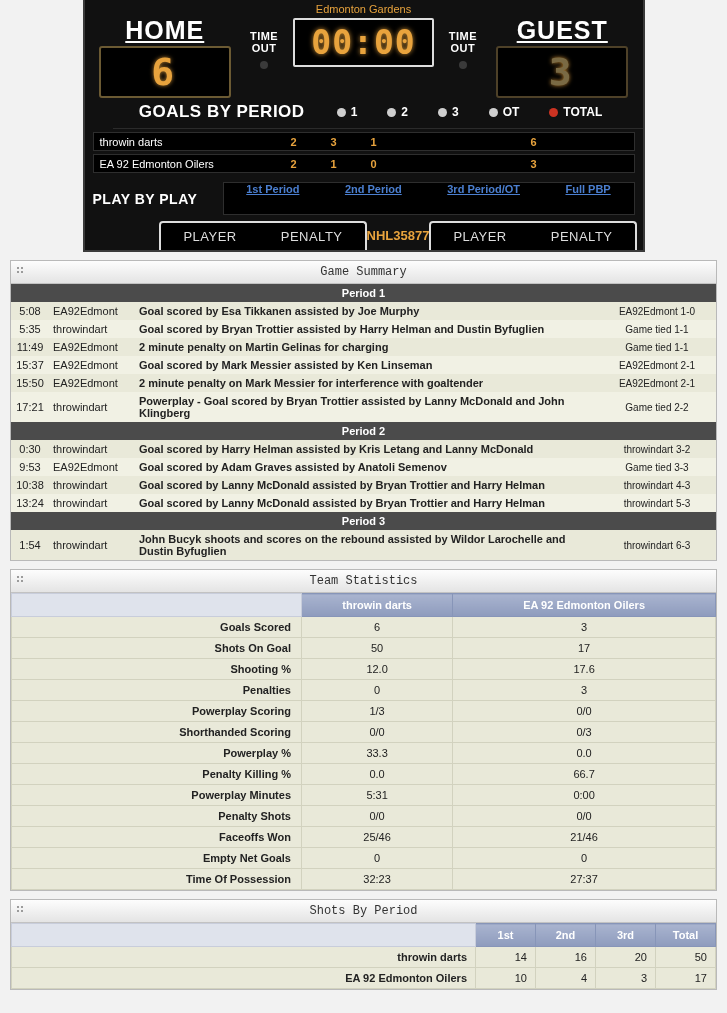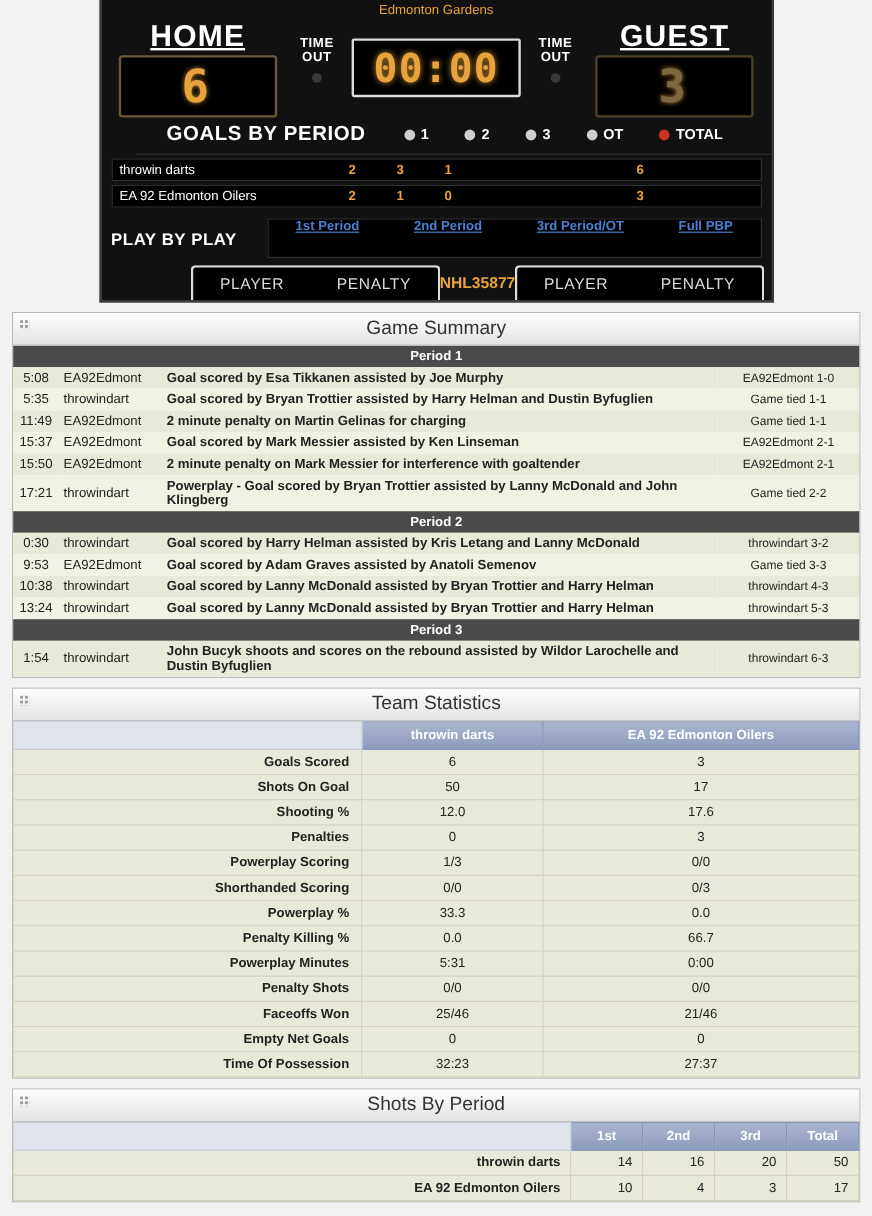--- a/index.html
+++ b/index.html
@@ -70,21 +70,21 @@
   }
   .sb-timeout .t1, .sb-timeout .t2 {
     font-size: 11px; font-weight: bold; line-height: 12px; letter-spacing: .5px;
   }
   .sb-timeout .bulb {
     width: 8px; height: 8px; border-radius: 50%;
     background: #3a3a3a; margin: 7px auto 0;
   }
   .sb-clockbox {
     width: 150px;
-    margin-top: 16px;
+    margin-top: 2px;
     background: #000;
     border: 2px solid #ddd;
     border-radius: 2px;
     text-align: center;
     padding: 3px 0;
   }
   .sb-clock {
     color: #e8a33d;
     font-size: 33px;
     font-weight: bold;
@@ -141,23 +141,24 @@
   .panel {
     margin: 8px 10px 0 10px;
     border: 1px solid #b9b9b9;
     background: #fff;
   }
   .panel-head {
     position: relative;
     background: linear-gradient(#fdfdfd, #e4e4e4);
     border-bottom: 1px solid #c2c2c2;
     text-align: center;
-    font-size: 16px;
+    font-size: 12px;
     color: #333;
     padding: 4px 0;
+    font-family: Liberation Mono, monospace;
   }
   .grip {
     position: absolute; left: 5px; top: 5px;
     width: 9px; height: 9px;
     background-image: radial-gradient(#9b9b9b 40%, transparent 41%);
     background-size: 4px 4px;
   }
 
   
   table { border-collapse: collapse; width: 100%; }

